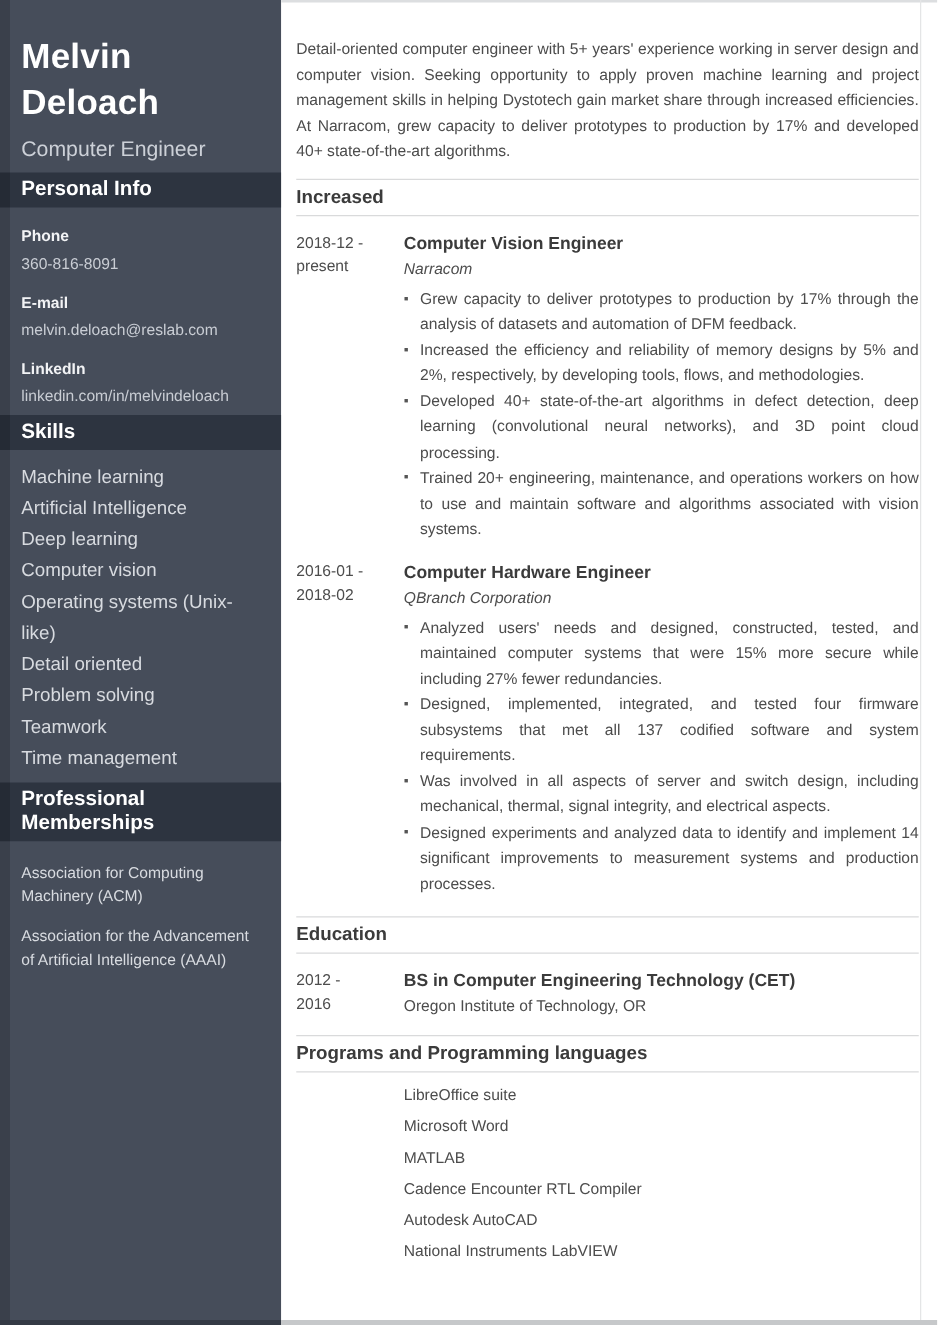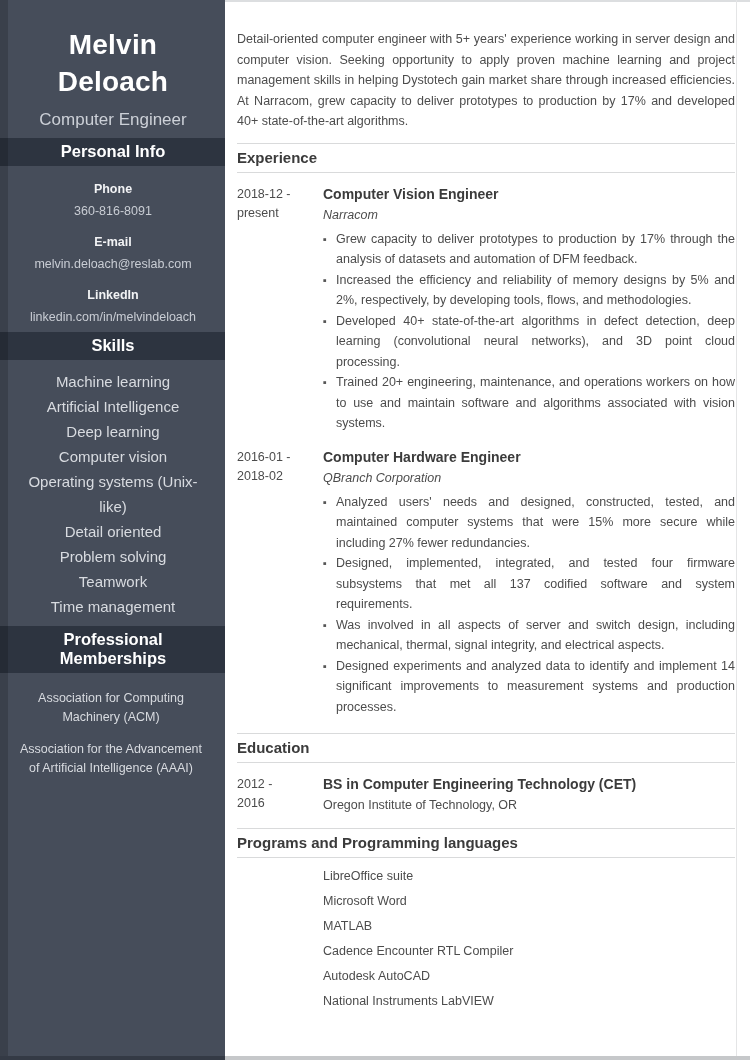--- a/index.html
+++ b/index.html
@@ -20,21 +20,21 @@
   }
   
   .sidebar{
     position:absolute;left:0;top:0;width:225px;height:1056px;
     background:var(--sidebar-bg);color:var(--sidebar-text);
   }
   .sidebar::before{ 
     content:"";position:absolute;left:0;top:0;width:8px;height:100%;
     background:rgba(0,0,0,0.16);pointer-events:none;z-index:5;
   }
-  .sidebar-inner{position:relative;text-align:center;}
+  .sidebar-inner{position:relative;}
   .name{
     padding:26px 16px 0 17px;font-size:28px;line-height:37px;font-weight:bold;
     color:var(--sidebar-text-bright);letter-spacing:0.2px;
   }
   .job-title-side{
     padding:9px 16px 0 17px;font-size:17px;color:#ccd0d7;line-height:22px;
   }
   .band{
     margin-top:7px;background:var(--band-bg);color:var(--sidebar-text-bright);
     font-size:16.5px;font-weight:bold;padding:4px 16px 5px 17px;line-height:19px;
@@ -138,21 +138,21 @@
         <span class="membership-item">Association for Computing Machinery (ACM)</span>
         <span class="membership-item">Association for the Advancement of Artificial Intelligence (AAAI)</span>
       </div>
     </div>
   </aside>
 
   <main class="main">
 
     <p class="summary">Detail-oriented computer engineer with 5+ years' experience working in server design and computer vision. Seeking opportunity to apply proven machine learning and project management skills in helping Dystotech gain market share through increased efficiencies. At Narracom, grew capacity to deliver prototypes to production by 17% and developed 40+ state-of-the-art algorithms.</p>
 
-    <h2 class="section-heading">Experience</h2>
+    <h2 class="section-heading">Increased</h2>
 
     <div class="entry">
       <div class="entry-date">
         <span>2018-12 -</span>
         <span>present</span>
       </div>
       <div class="entry-body">
         <div class="entry-title">Computer Vision Engineer</div>
         <div class="entry-sub italic">Narracom</div>
         <ul class="bullets">

